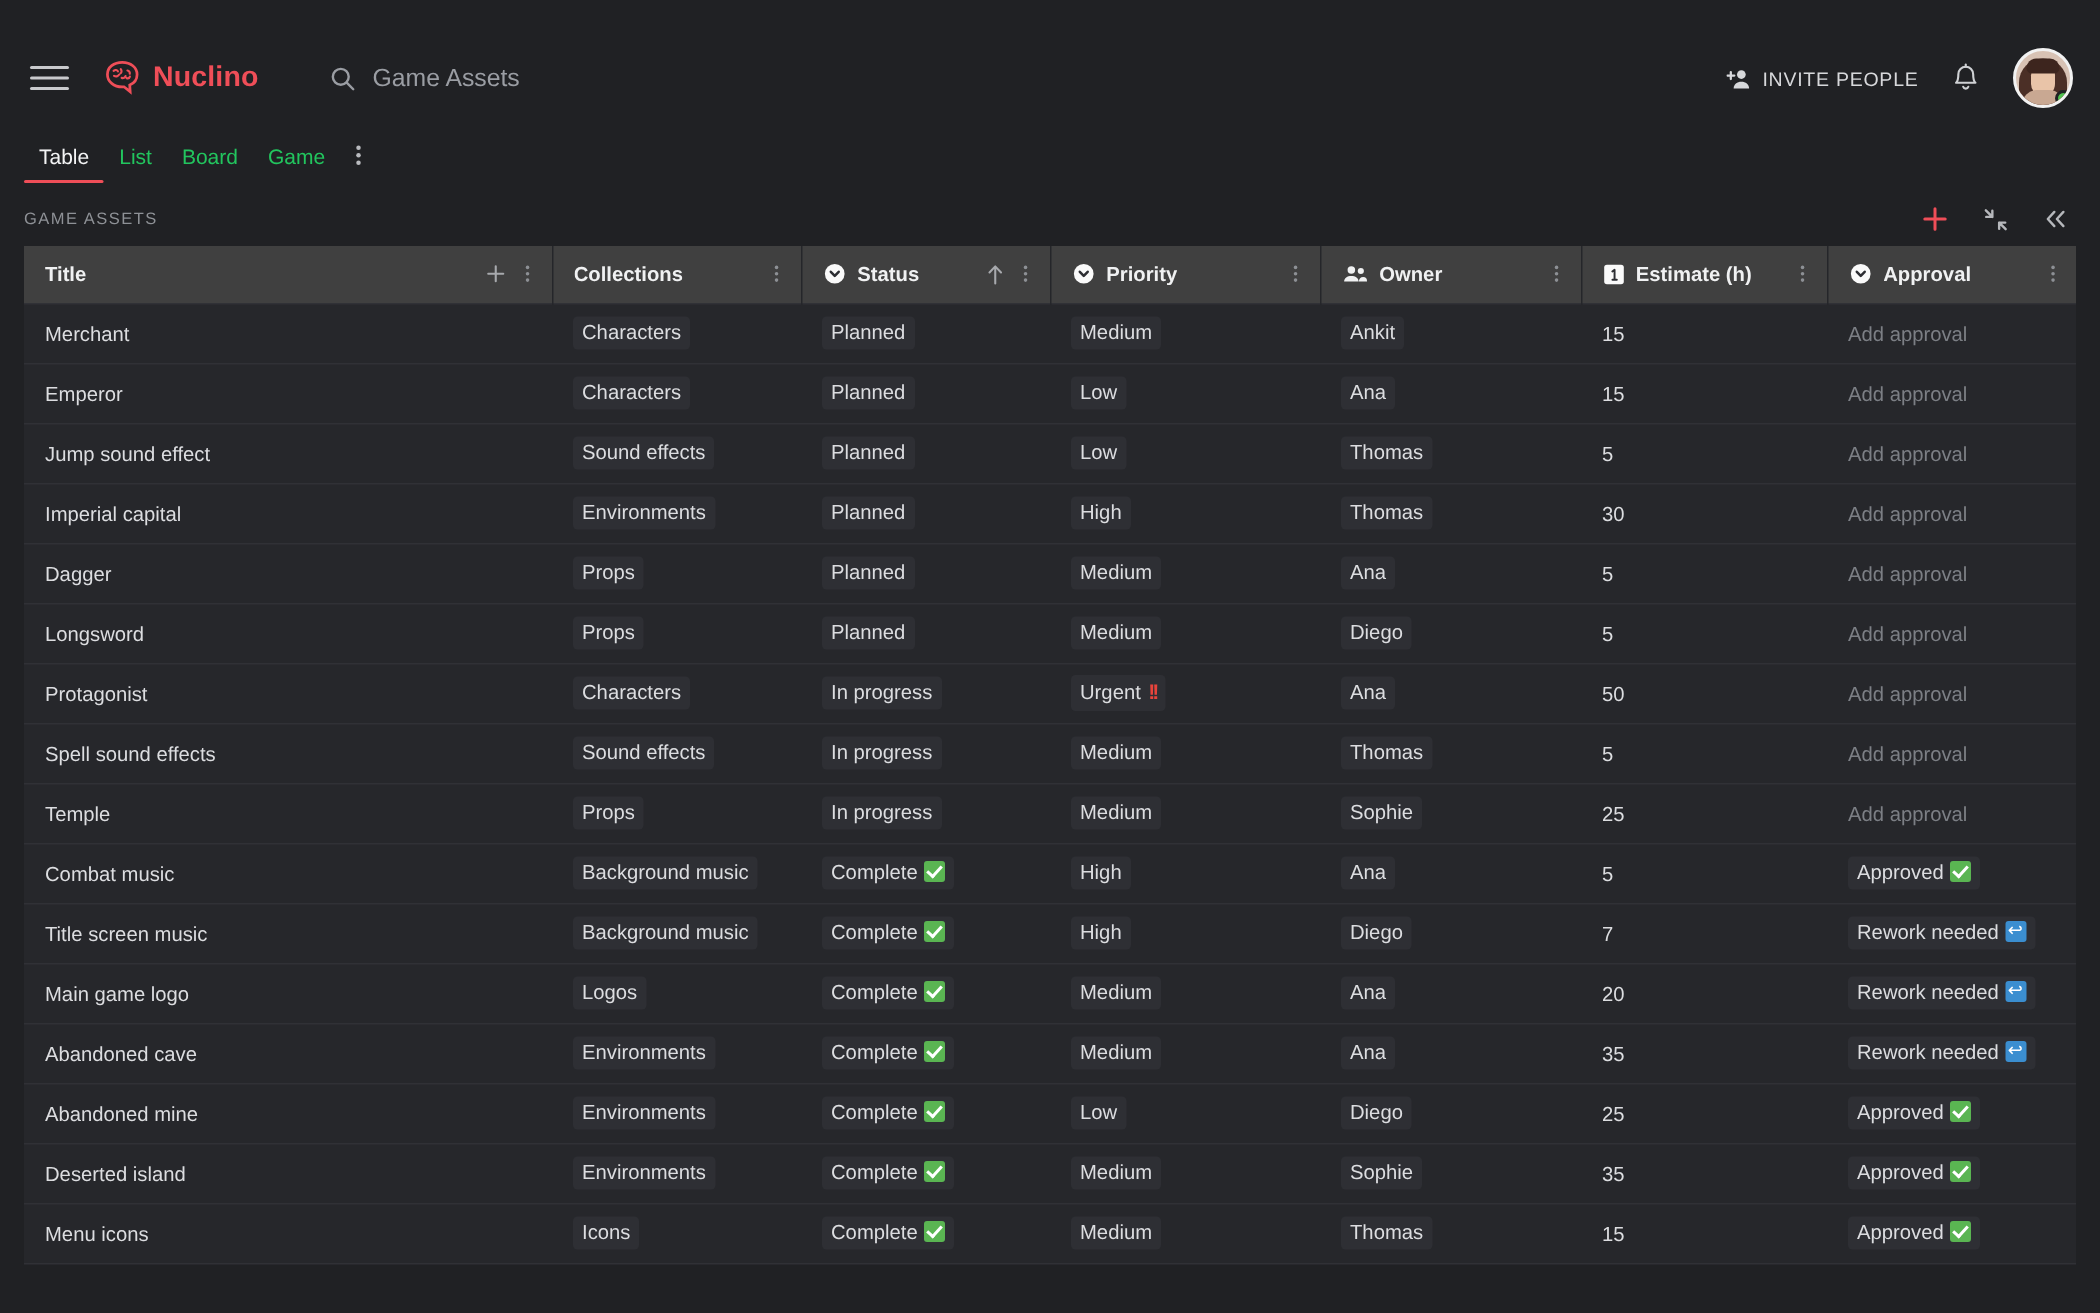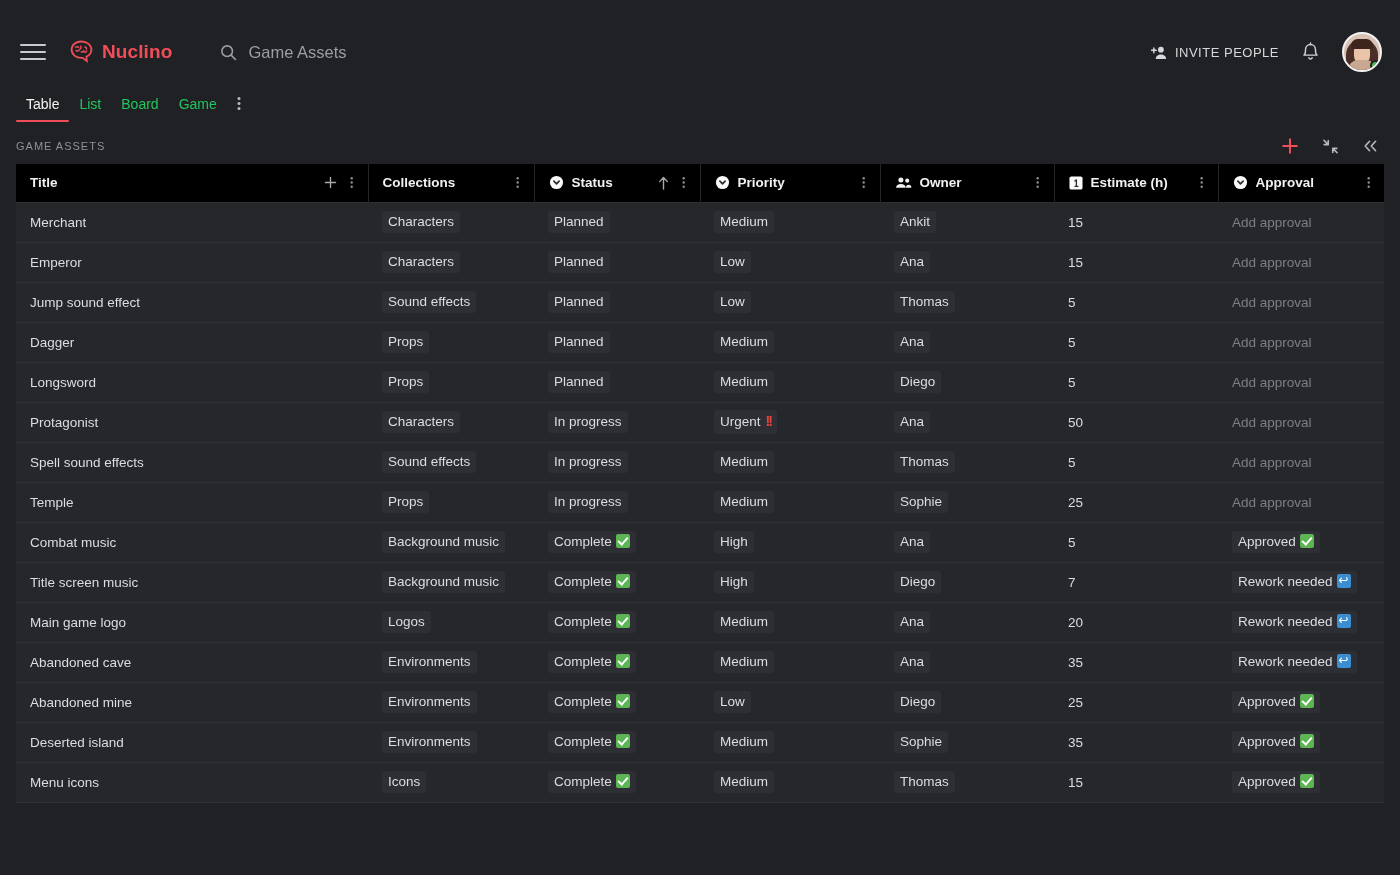--- a/index.html
+++ b/index.html
@@ -69,21 +69,21 @@
   }
   .breadcrumb { font-size: 11px; letter-spacing: 1px; color: #8e9196; text-transform: uppercase; }
   .toolbar-actions { margin-left: auto; display: flex; align-items: center; gap: 20px; }
   .icon-btn { cursor: pointer; display: flex; align-items: center; justify-content: center;
     width: 20px; height: 20px; }
 
   
   .table-wrap { padding: 0 16px; }
   .tbl { width: 100%; border-collapse: collapse; table-layout: fixed; }
   .tbl thead th {
-    background: #000000; height: 38px; padding: 0 14px; text-align: left;
+    background: #404040; height: 38px; padding: 0 14px; text-align: left;
     font-size: 13.5px; font-weight: bold; color: #f0f1f2;
     border-right: 1px solid #25262a; vertical-align: middle;
   }
   .tbl thead th:last-child { border-right: none; }
   .th-inner { display: flex; align-items: center; gap: 8px; width: 100%; }
   .th-label { white-space: nowrap; overflow: hidden; }
   .th-tools { margin-left: auto; display: flex; align-items: center; gap: 13px; }
   .tbl tbody td {
     height: 40px; padding: 0 14px; font-size: 13.5px; color: #dcdde0;
     background: #26272b; border-bottom: 1px solid #303136; vertical-align: middle;
@@ -369,20 +369,29 @@
         <tr>
           <td><span class="plain">Jump sound effect</span></td>
           <td><span class="chip">Sound effects</span></td>
           <td><span class="chip">Planned</span></td>
           <td><span class="chip">Low</span></td>
           <td><span class="chip">Thomas</span></td>
           <td><span class="plain">5</span></td>
           <td><span class="plain muted">Add approval</span></td>
         </tr>
         <tr>
+          <td><span class="plain">Imperial capital</span></td>
+          <td><span class="chip">Environments</span></td>
+          <td><span class="chip">Planned</span></td>
+          <td><span class="chip">High</span></td>
+          <td><span class="chip">Thomas</span></td>
+          <td><span class="plain">30</span></td>
+          <td><span class="plain muted">Add approval</span></td>
+        </tr>
+        <tr>
           <td><span class="plain">Dagger</span></td>
           <td><span class="chip">Props</span></td>
           <td><span class="chip">Planned</span></td>
           <td><span class="chip">Medium</span></td>
           <td><span class="chip">Ana</span></td>
           <td><span class="plain">5</span></td>
           <td><span class="plain muted">Add approval</span></td>
         </tr>
         <tr>
           <td><span class="plain">Longsword</span></td>

